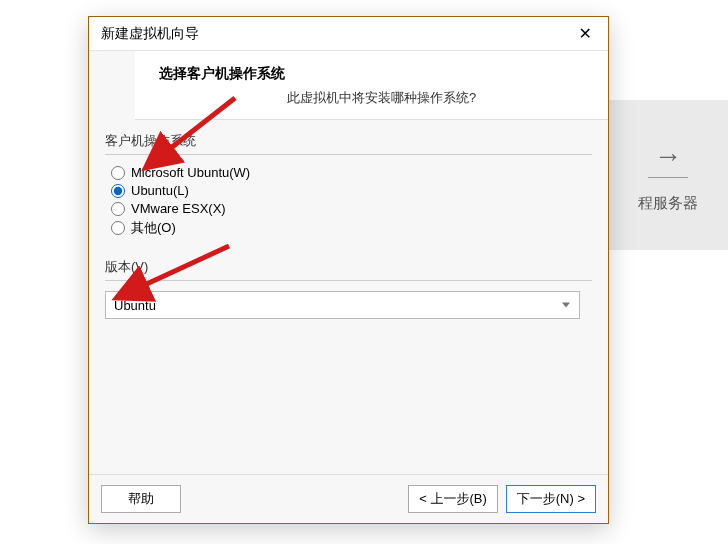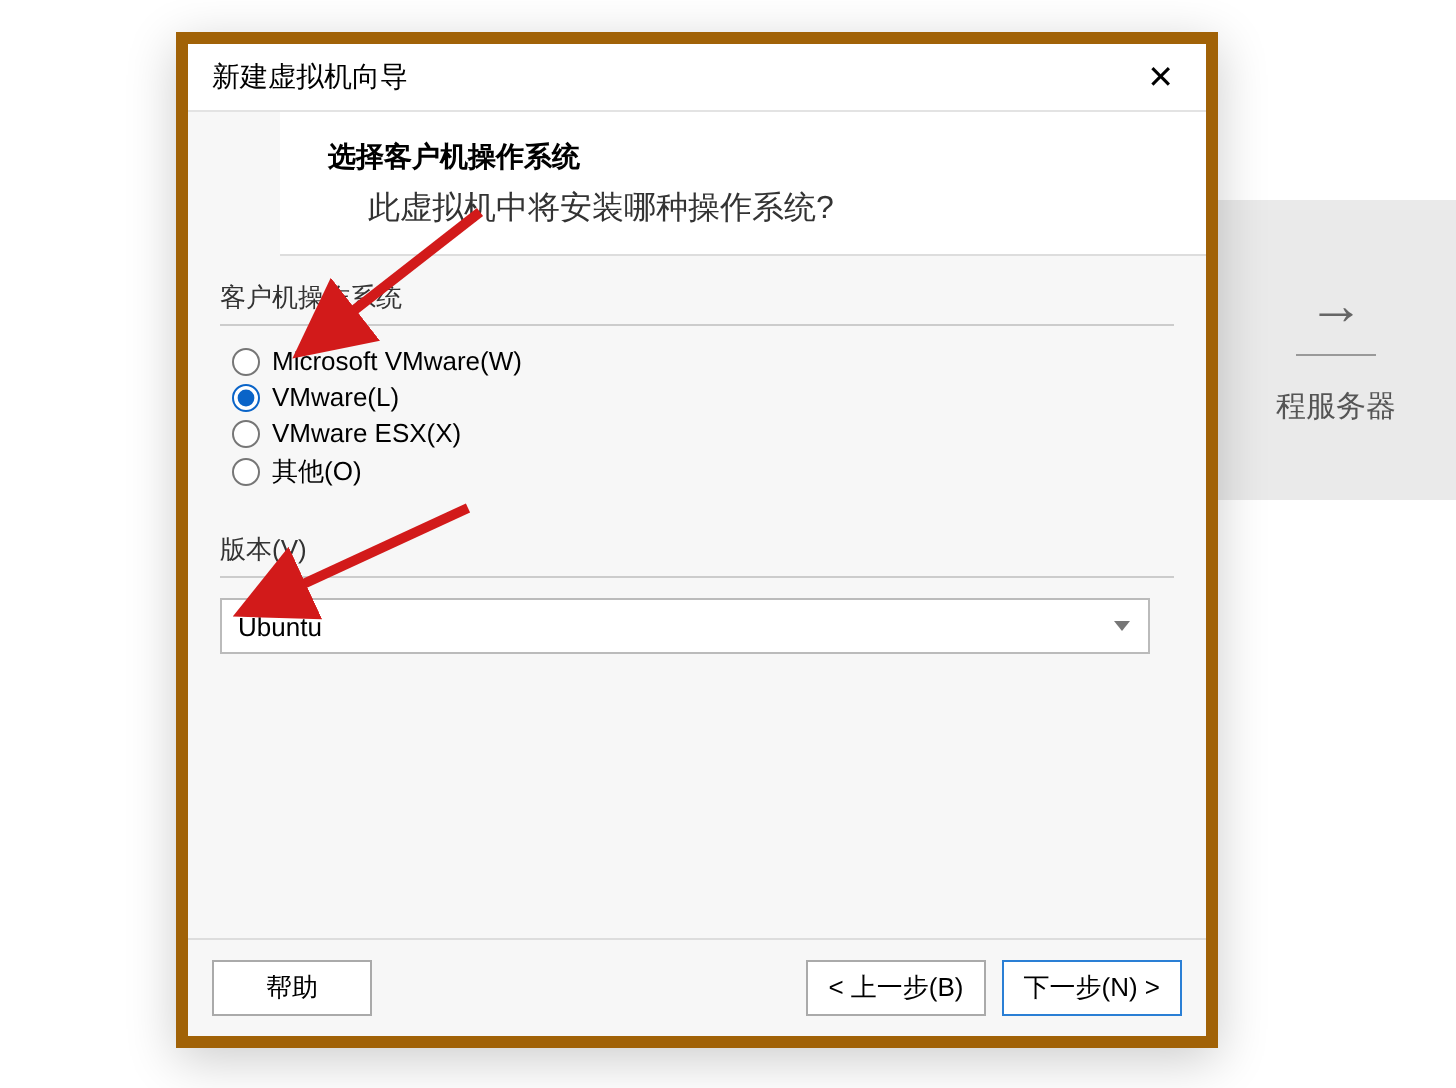--- a/index.html
+++ b/index.html
@@ -37,21 +37,21 @@
     margin-bottom: 16px;
   }
 
   .dialog {
     position: absolute;
     left: 88px;
     top: 16px;
     width: 521px;
     height: 508px;
     background: #f7f7f7;
-    border: 6px solid #a16207;
+    border: 1px solid #a16207;
     box-shadow: 0 6px 24px rgba(0,0,0,0.2);
     display: flex;
     flex-direction: column;
   }
   .titlebar {
     height: 34px;
     display: flex;
     align-items: center;
     justify-content: space-between;
     padding: 0 8px 0 12px;
@@ -70,23 +70,24 @@
     background: #fff;
     border-bottom: 1px solid #ddd;
     margin-left: 46px;
   }
   .header-title {
     font-weight: bold;
     font-size: 14px;
     margin-bottom: 6px;
   }
   .header-sub {
-    font-size: 16px;
+    font-size: 13px;
     color: #333;
     padding-left: 20px;
+    text-align: center;
   }
 
   .content {
     flex: 1;
     padding: 12px 16px 8px 16px;
     background: #f7f7f7;
     position: relative;
   }
 
   .group {
@@ -191,25 +192,25 @@
     <div class="header-sub">此虚拟机中将安装哪种操作系统?</div>
   </div>
 
   <div class="content">
 
     <div class="group">
       <div class="group-label">客户机操作系统</div>
       <div class="group-box">
         <label class="radio-row">
           <input type="radio" name="os" style="">
-          <span>Microsoft VMware(W)</span>
+          <span>Microsoft Ubuntu(W)</span>
         </label>
         <label class="radio-row">
           <input type="radio" name="os" checked="" style="">
-          <span>VMware(L)</span>
+          <span>Ubuntu(L)</span>
         </label>
         <label class="radio-row">
           <input type="radio" name="os" style="">
           <span>VMware ESX(X)</span>
         </label>
         <label class="radio-row">
           <input type="radio" name="os" style="">
           <span>其他(O)</span>
         </label>
       </div>

